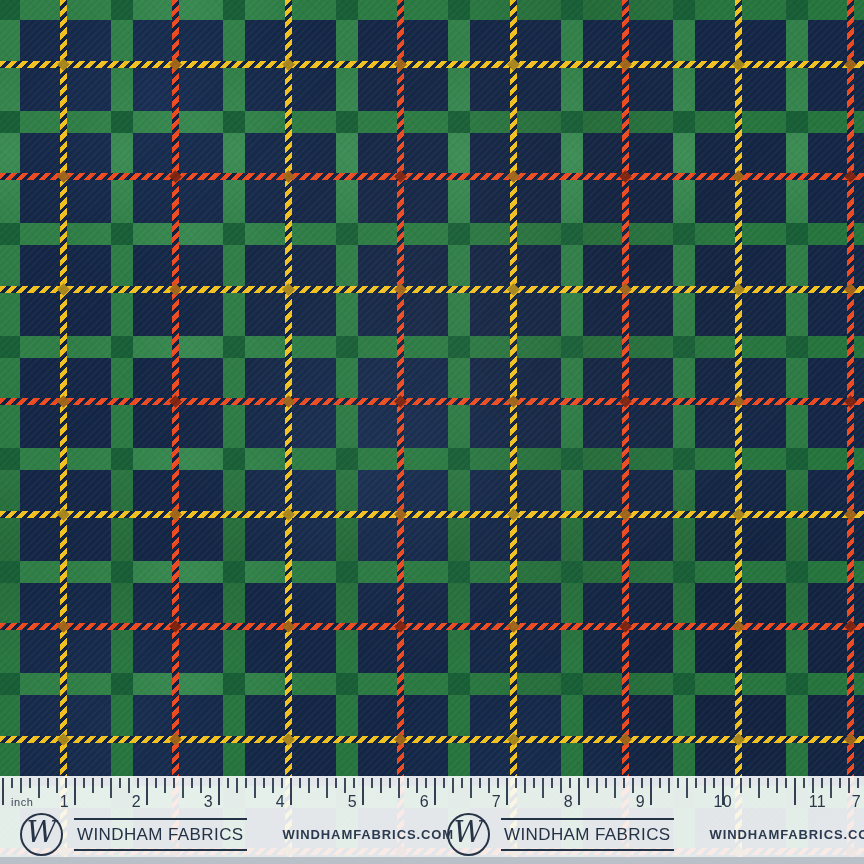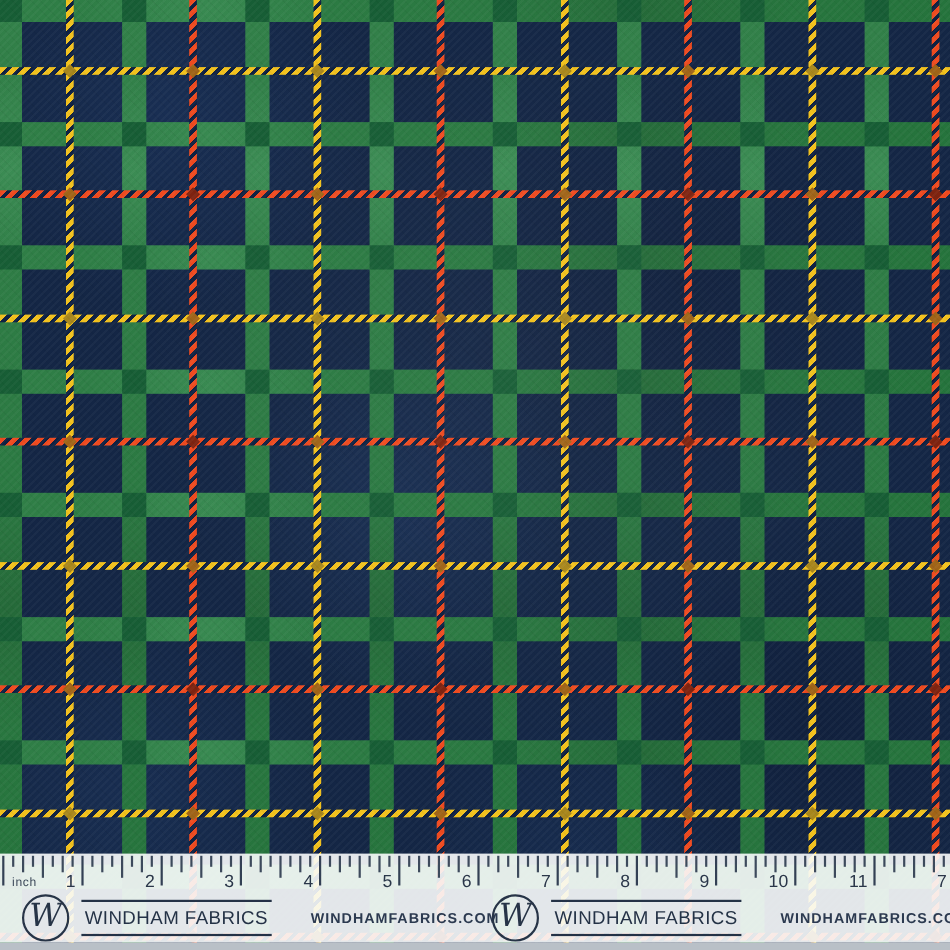--- a/index.html
+++ b/index.html
@@ -372,19 +372,19 @@
       <div class="tick eighth" style="left: 857px;"></div>
       <span class="num" style="left: 69px;">1</span>
       <span class="num" style="left: 141px;">2</span>
       <span class="num" style="left: 213px;">3</span>
       <span class="num" style="left: 285px;">4</span>
       <span class="num" style="left: 357px;">5</span>
       <span class="num" style="left: 429px;">6</span>
       <span class="num" style="left: 501px;">7</span>
       <span class="num" style="left: 573px;">8</span>
       <span class="num" style="left: 645px;">9</span>
-      <span class="num" style="left: 717px;">10</span>
-      <span class="num" style="left: 789px; text-align: center;">11</span>
+      <span class="num" style="left: 732px;">10</span>
+      <span class="num" style="left: 826px; text-align: center;">11</span>
       <span class="num" style="left: 861px;">7</span>
     </div>
 
   <div class="bottom-bar"></div>
 </div>
 
 </body></html>

